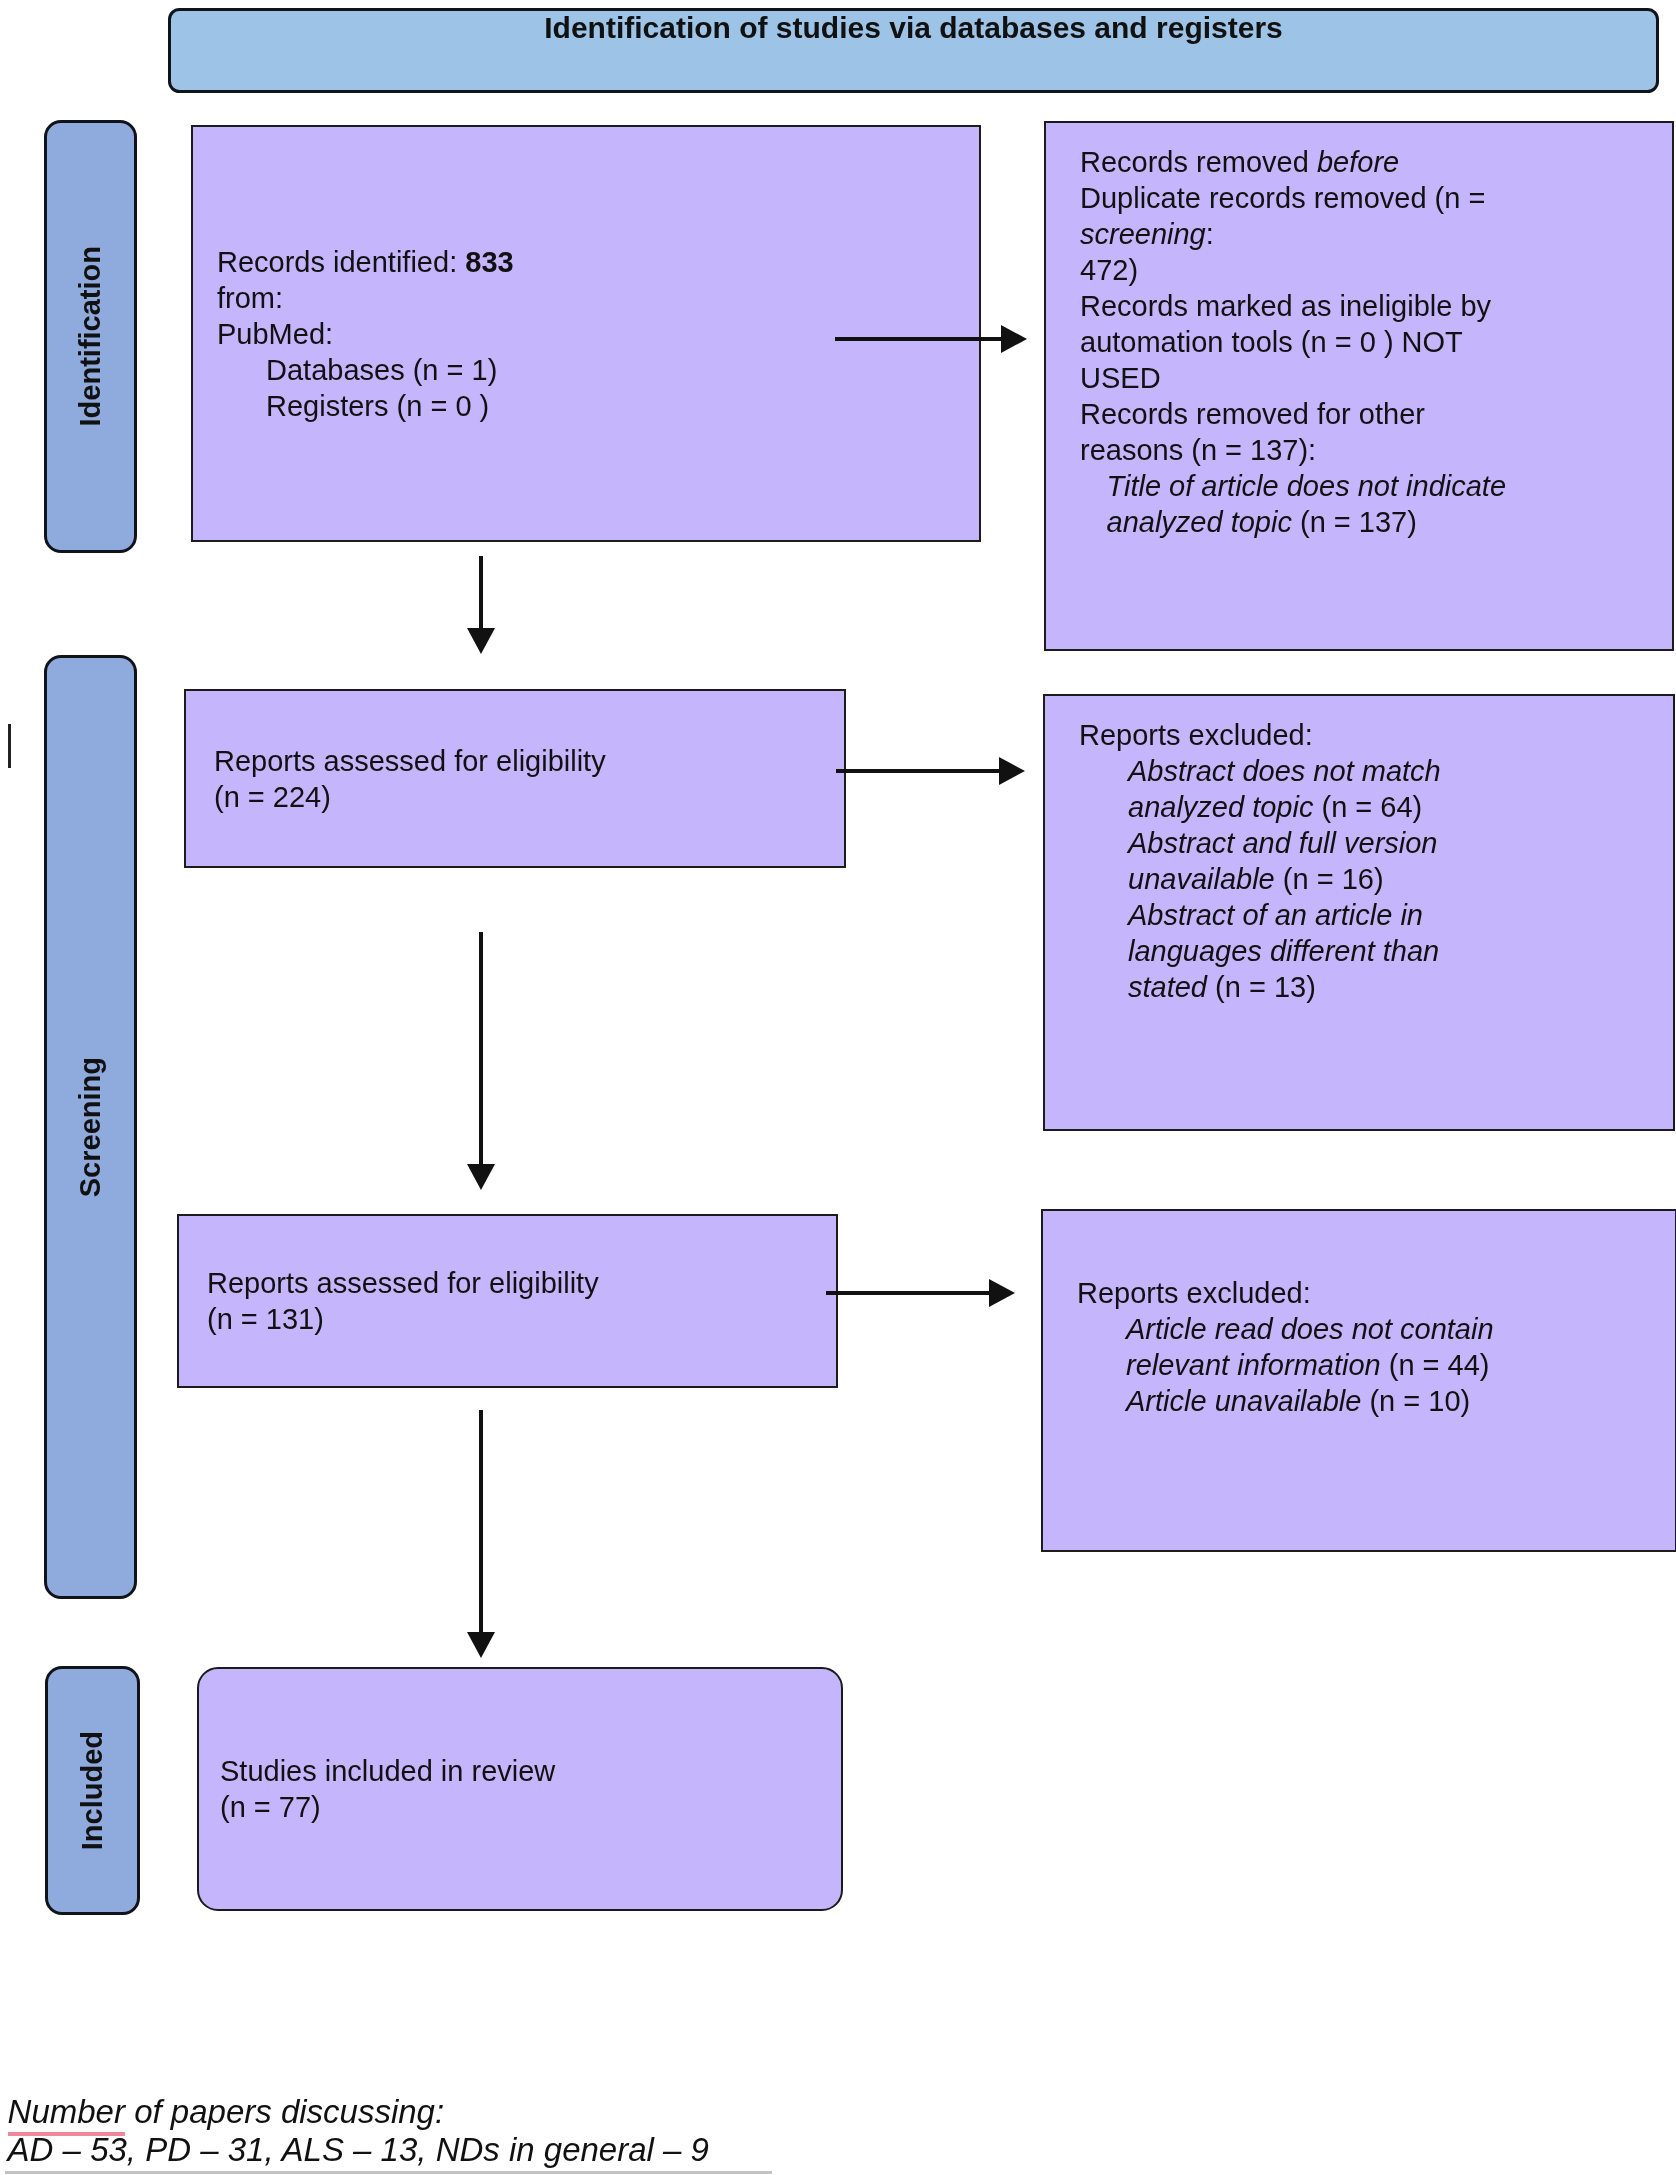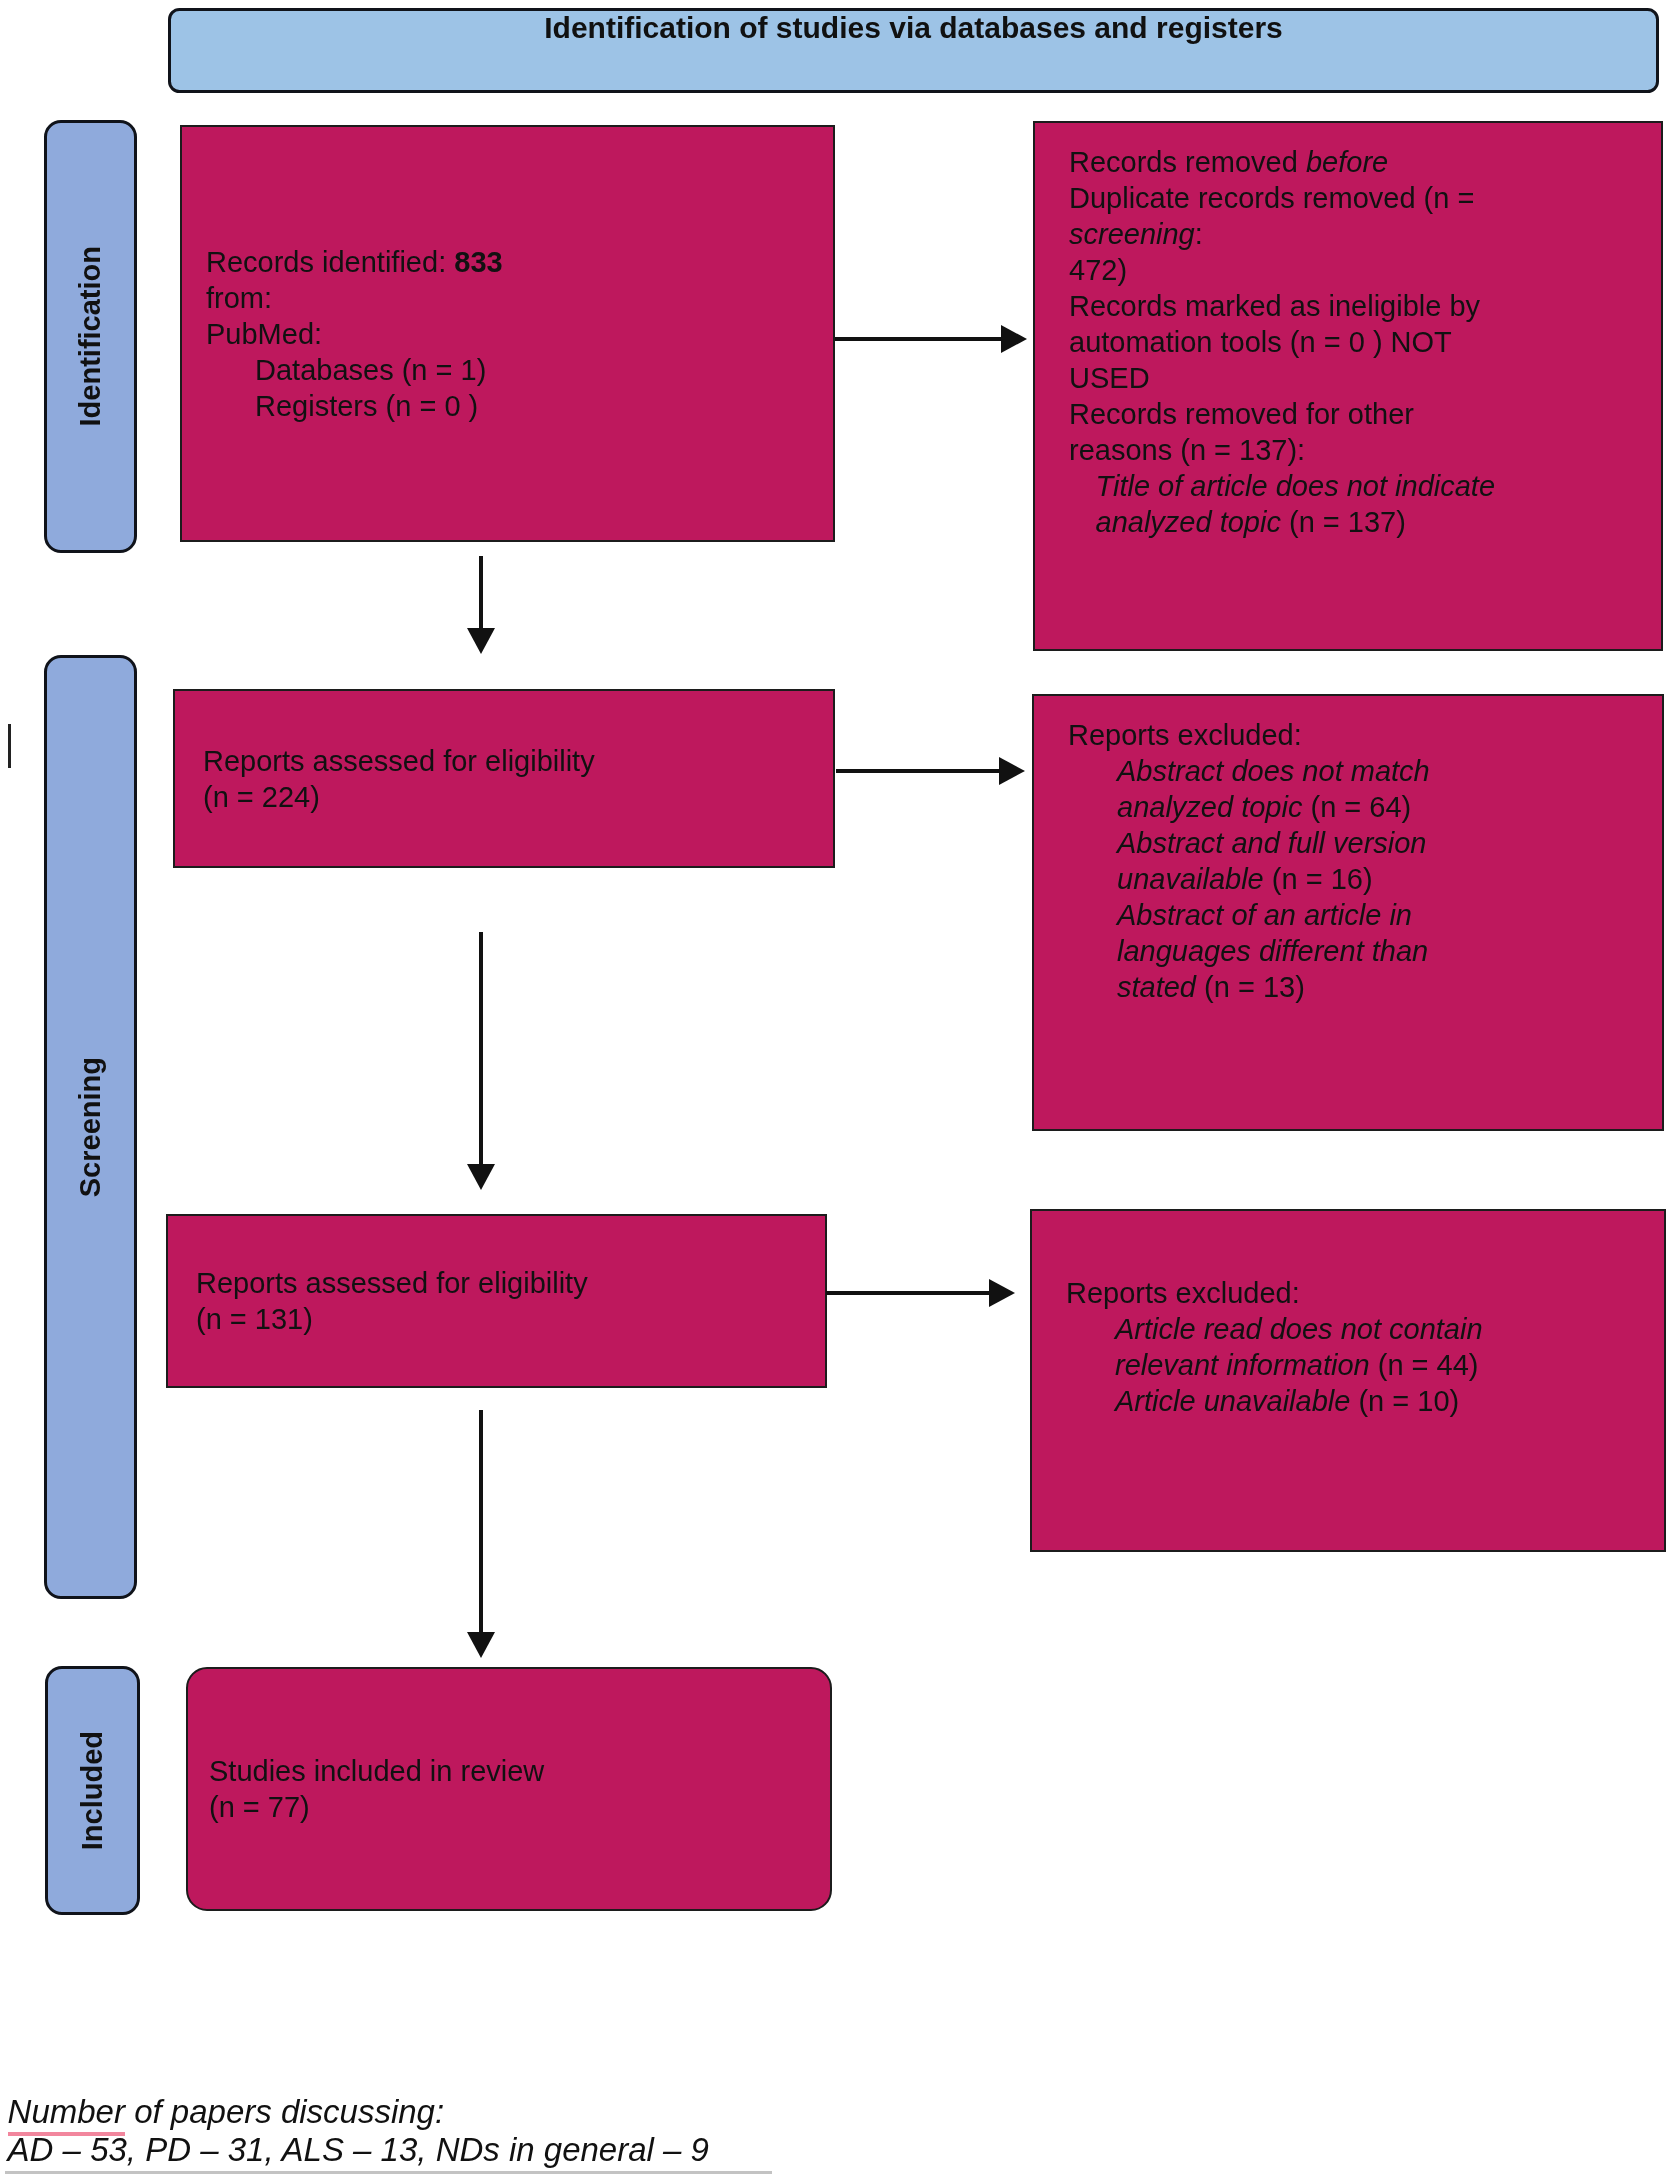--- a/index.html
+++ b/index.html
@@ -21,25 +21,25 @@
   }
   .stage span{
     writing-mode:vertical-rl;transform:rotate(180deg);
     font-weight:bold;font-size:29px;white-space:nowrap;
   }
   .stage-identification{left:44px;top:120px;width:93px;height:433px;}
   .stage-screening{left:44px;top:655px;width:93px;height:944px;}
   .stage-included{left:45px;top:1666px;width:95px;height:249px;}
   
   .flowbox{
-    position:absolute;background:#be185d;border:2.8px solid #1c1c1c;box-sizing:border-box;
-    font-size:29px;line-height:36px;
+    position:absolute;background:#c4b5fd;border:2.8px solid #1c1c1c;box-sizing:border-box;
+    font-size:29px;line-height:36px;margin-left:11px;
   }
   .vcenter{display:flex;flex-direction:column;justify-content:center;}
-  .box-records{left:180px;top:125px;width:655px;height:417px;padding-left:24px;padding-right:18px;}
+  .box-records{left:180px;top:125px;width:790px;height:417px;padding-left:24px;padding-right:18px;}
   .rbox-removed{left:1033px;top:121px;width:630px;height:530px;padding:21px 17px 0 34px;}
   .box-assessed1{left:173px;top:689px;width:662px;height:179px;padding-left:28px;}
   .rbox-excluded1{left:1032px;top:694px;width:632px;height:437px;padding:21px 13.2px 0 34px;}
   .box-assessed2{left:166px;top:1214px;width:661px;height:174px;padding-left:28px;}
   .rbox-excluded2{left:1030px;top:1209px;width:636px;height:343px;padding:64px 13.2px 0 34px;}
   .box-included{left:186px;top:1667px;width:646px;height:244px;padding-left:21px;border-radius:21px;}
   
   .tline{display:block;}
   .ind0{padding-left:0;}
   .ind1{padding-left:26.5px;}

